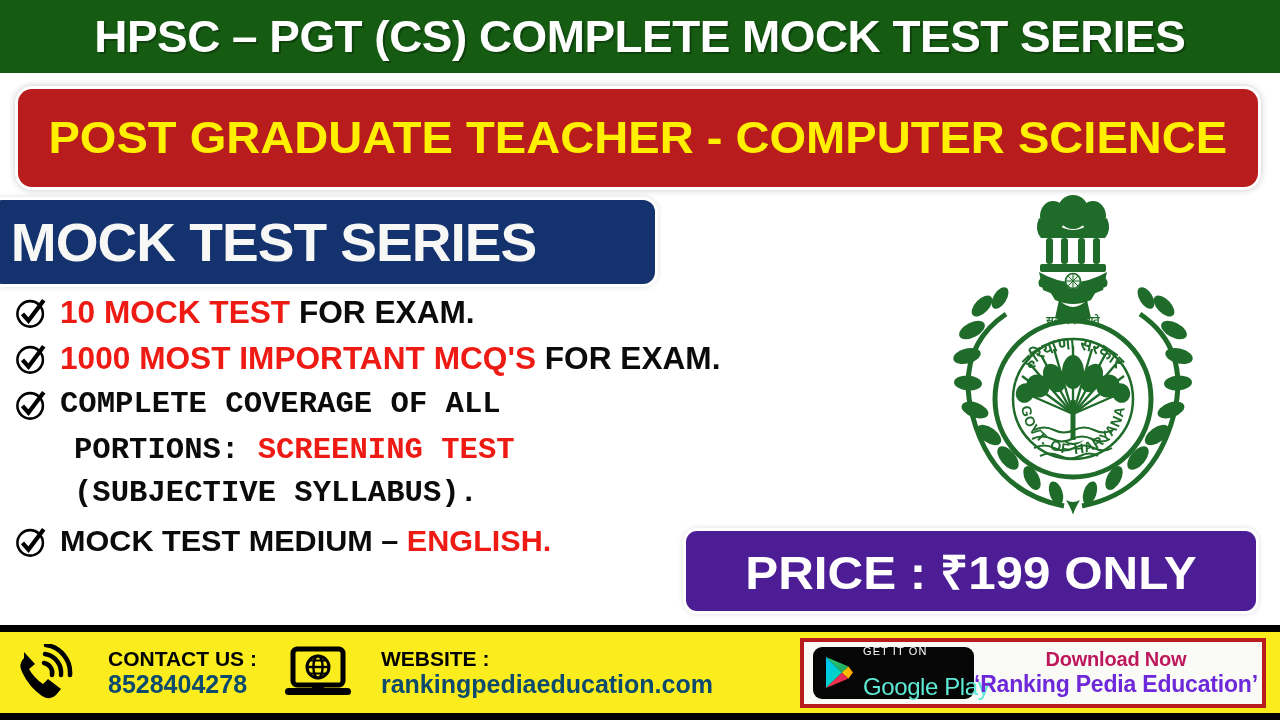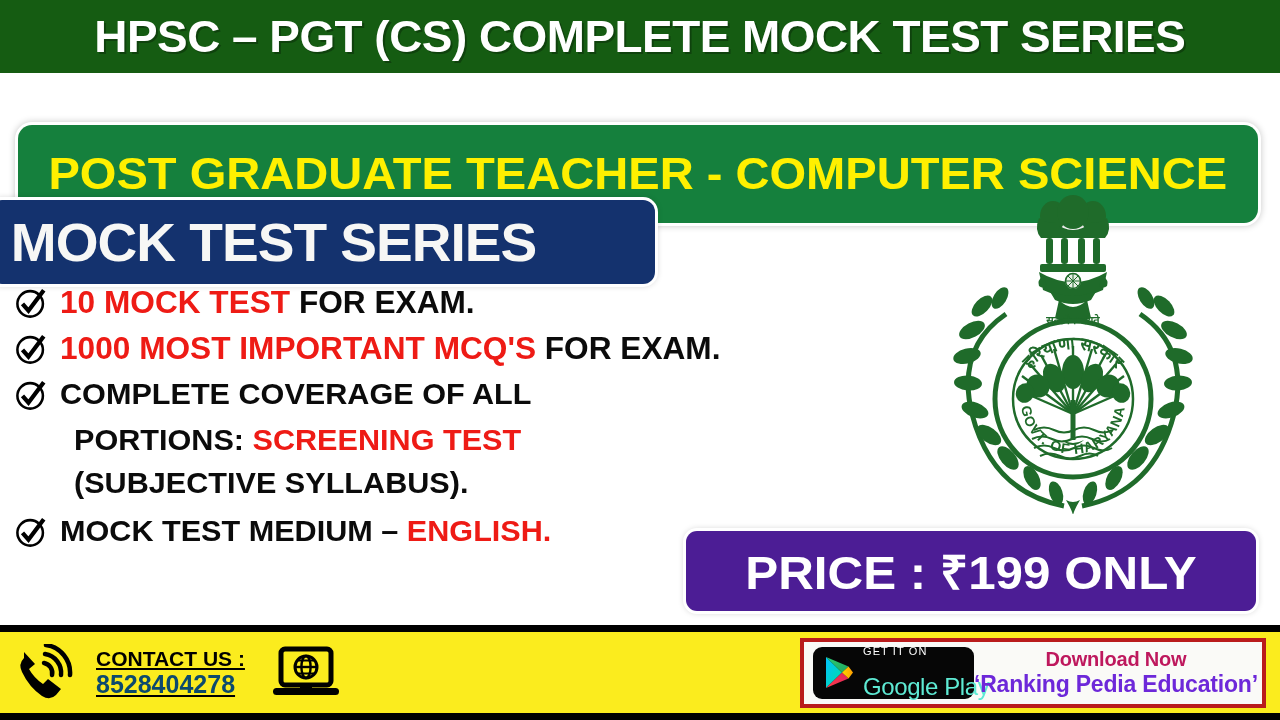--- a/index.html
+++ b/index.html
@@ -24,25 +24,24 @@
     font-weight:700;
     letter-spacing:-0.5px;
     white-space:nowrap;
     transform:scaleX(1.02);
     text-shadow:2px 2px 0 rgba(0,0,0,0.28);
   }
 
   
   .black-box {
     position:absolute; left:18px; top:89px; width:1240px; height:98px;
-    background:#15803d;
+    background:#b91c1c;
     border-radius:14px;
     display:flex; align-items:center; justify-content:center;
     box-shadow:0 0 0 3px #ffffff, 0 0 7px 3px rgba(0,0,0,0.22);
-    margin-top:36px;
   }
   .black-box .txt {
     color:#FFF000;
     font-size:44px;
     font-weight:700;
     letter-spacing:0px;
     white-space:nowrap;
     transform:scaleX(1.07);
   }
 
@@ -59,21 +58,21 @@
     color:#F7F7F5;
     font-size:54px;
     font-weight:700;
     white-space:nowrap;
     letter-spacing:-1px;
     transform:scaleX(1.02);
   }
 
   
   .bullets {
-    position:absolute; left:14px; top:283px; width:900px;
+    position:absolute; left:14px; top:293px; width:900px;
   }
   .bullet-row {
     display:flex; align-items:flex-start;
     margin-bottom:9px;
   }
   .chk {
     flex:0 0 auto;
     width:34px; height:34px;
     margin-right:12px;
     margin-top:3px;
@@ -91,21 +90,21 @@
     padding-top:4px;
   }
   .bullet-text.b1 { font-size:31px; }
   .red { color:#EE1B15; }
   .sub-line {
     font-size:30px; font-weight:700; color:#0b0b0b;
     line-height:1.0; white-space:nowrap;
     margin:13px 0 0 60px;
     transform:scaleX(1.02); transform-origin:left center;
   }
-  .b3-block { margin-bottom:0; }
+  .b3-block { margin-bottom:0;font-family:Liberation Mono, monospace; }
 
   
   .emblem {
     position:absolute; left:948px; top:194px; width:250px; height:320px;
   }
   .emblem svg { display:block; width:250px; height:320px; }
 
   
   .price-badge {
     position:absolute; left:686px; top:531px; width:570px; height:80px;
@@ -127,21 +126,21 @@
     border-top:7px solid #000;
     border-bottom:7px solid #000;
     display:flex; align-items:center;
   }
   .footer-inner {
     display:flex; align-items:center; width:100%; height:100%;
     padding:0 10px 0 14px;
   }
   .f-icon { flex:0 0 auto; display:flex; align-items:center; justify-content:center; }
   .f-icon svg { display:block; }
-  .f-text { margin-left:16px; line-height:1.12;text-decoration:underline; }
+  .f-text { margin-left:28px; line-height:1.12; }
   .f-label { font-size:21px; font-weight:700; color:#000; white-space:nowrap; letter-spacing:0px; }
   .f-value { font-size:25px; font-weight:700; color:#0c4a6e; white-space:nowrap; letter-spacing:0px; }
   .f-value.site { font-size:25px; }
   .gap-a { width:26px; flex:0 0 auto; }
   .spacer { flex:1 1 auto; }
 
   
   .gp-panel {
     flex:0 0 auto;
     width:466px; height:70px;
@@ -402,20 +401,24 @@
         <svg width="70" height="56" viewBox="0 0 70 56">
           <rect x="10" y="4" width="50" height="36" rx="4" fill="none" stroke="#000" stroke-width="5"></rect>
           <rect x="2" y="43" width="66" height="7" rx="3.5" fill="#000"></rect>
           <rect x="29" y="40" width="12" height="4" fill="#000"></rect>
           <circle cx="35" cy="22" r="11" fill="none" stroke="#000" stroke-width="3"></circle>
           <ellipse cx="35" cy="22" rx="4.6" ry="11" fill="none" stroke="#000" stroke-width="2.4"></ellipse>
           <line x1="24" y1="22" x2="46" y2="22" stroke="#000" stroke-width="2.4"></line>
           <line x1="26" y1="15.5" x2="44" y2="15.5" stroke="#000" stroke-width="2"></line>
           <line x1="26" y1="28.5" x2="44" y2="28.5" stroke="#000" stroke-width="2"></line>
         </svg>
+      </div>
+      <div class="f-text">
+        <div class="f-label">WEBSITE :</div>
+        <div class="f-value site">rankingpediaeducation.com</div>
       </div>
 
       <div class="spacer"></div>
 
       <div class="gp-panel">
         <div class="gp-badge">
           <span class="gp-tri">
             <svg viewBox="0 0 30 33">
               <defs>
                 <linearGradient id="gpA" x1="0" y1="0" x2="1" y2="1">

